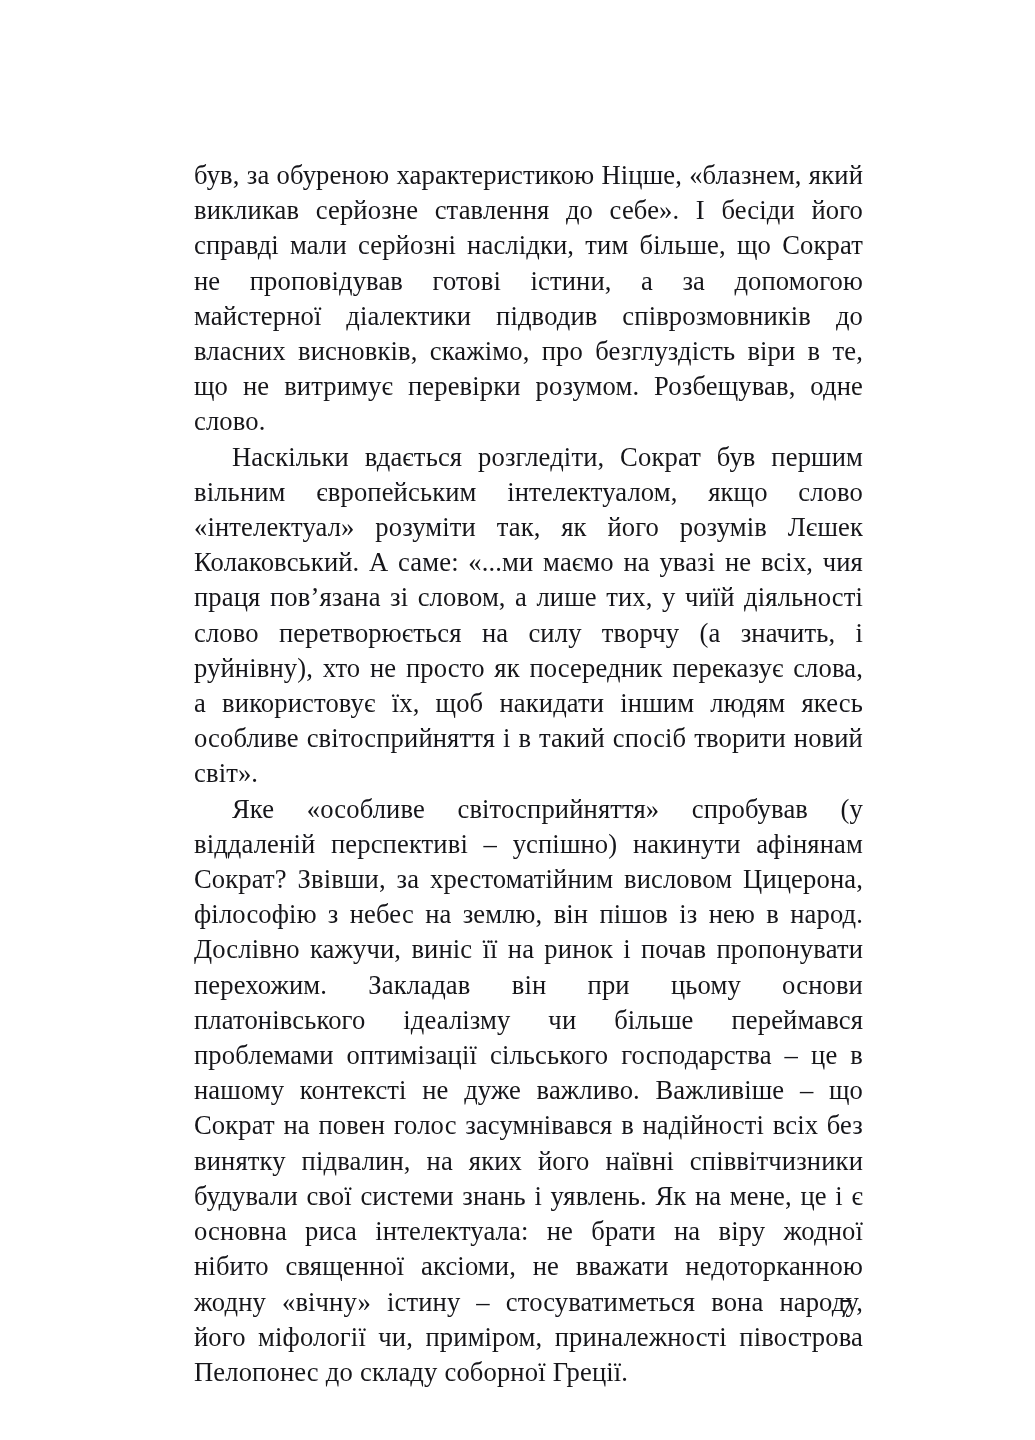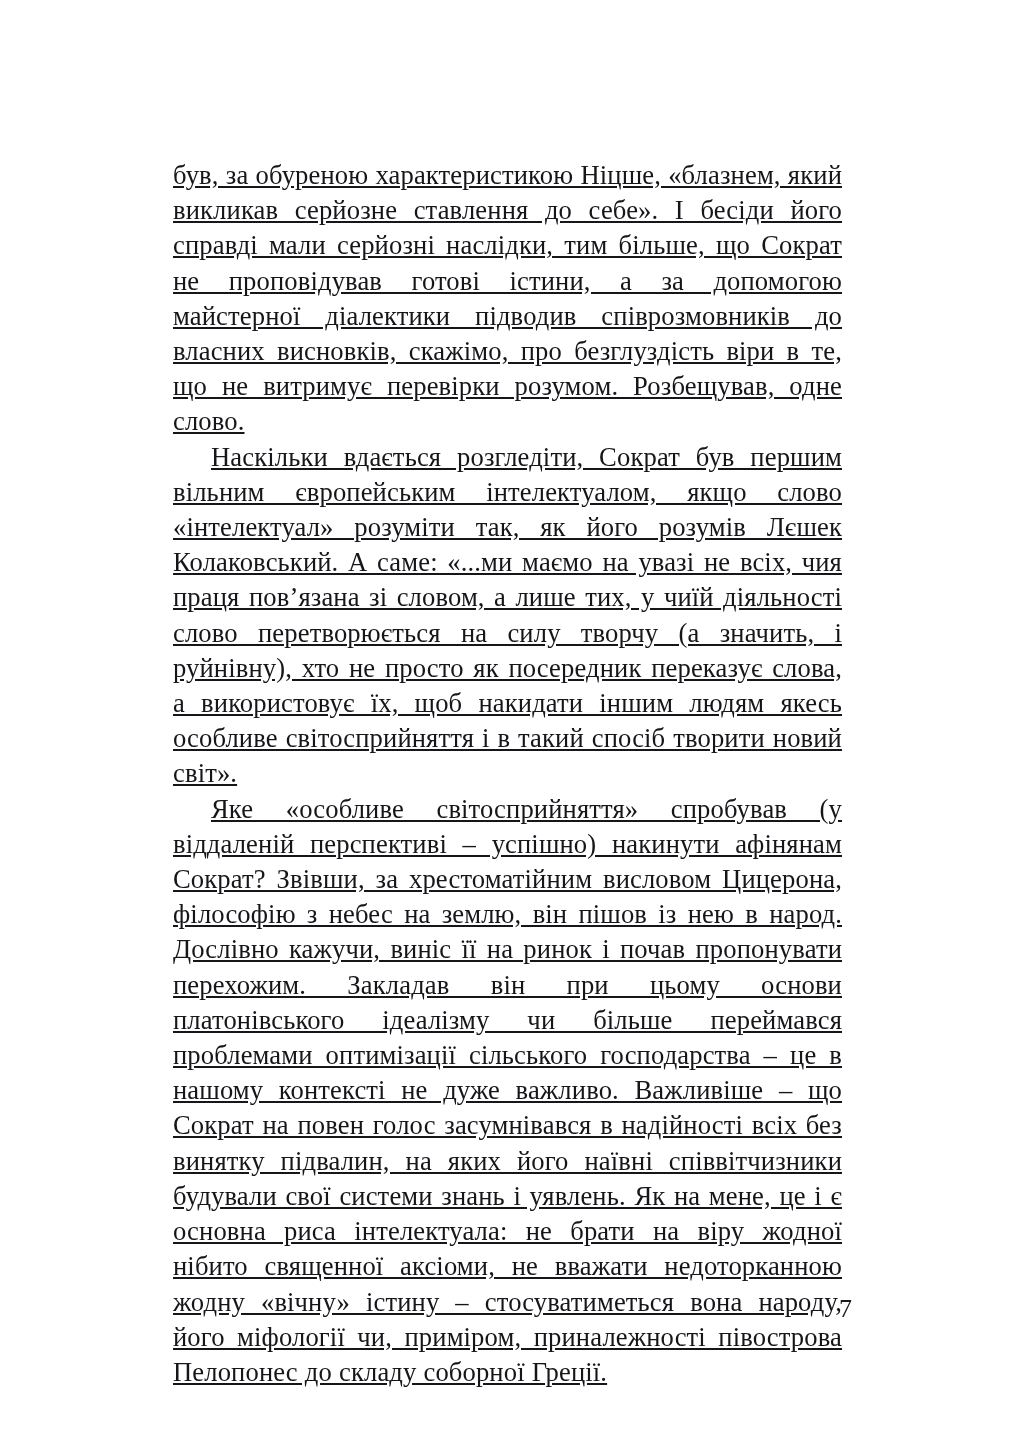--- a/index.html
+++ b/index.html
@@ -19,24 +19,23 @@
   }
 
   .page {
     position: absolute;
     inset: 0;
     background: #ffffff;
   }
 
   .text-block {
     position: absolute;
-    left: 173px;
+    left: 194px;
     top: 158px;
     width: 669px;
-    text-decoration: underline;
   }
 
   .para {
     margin: 0;
     text-align: justify;
     text-justify: inter-word;
     font-size: 26.6px;
     line-height: 35.2px;
     text-indent: 38px;
     hyphens: manual;

